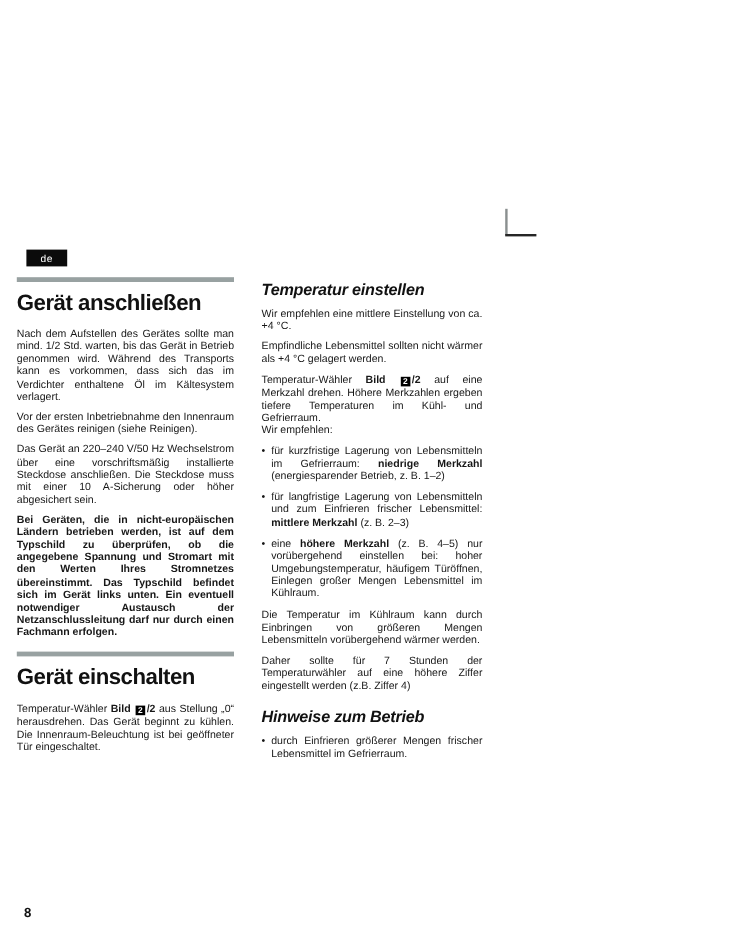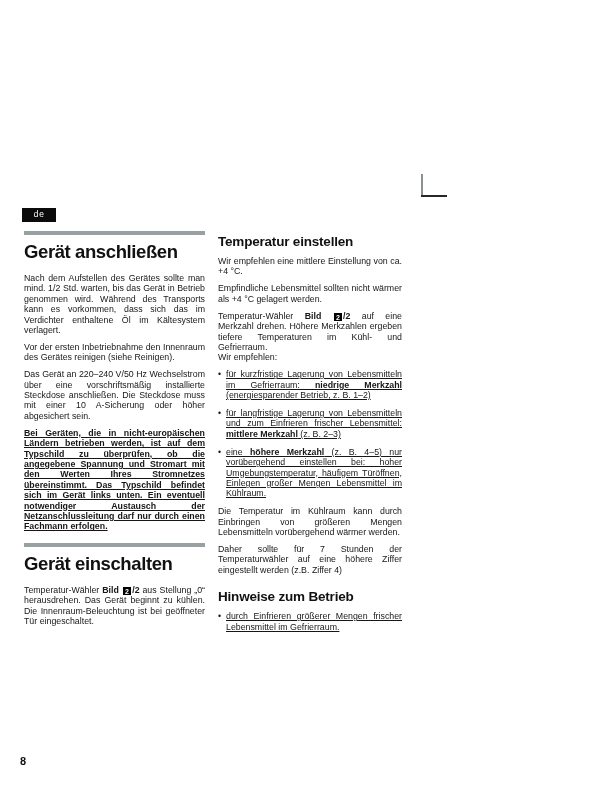--- a/index.html
+++ b/index.html
@@ -3,54 +3,54 @@
 <meta charset="utf-8">
 <style>
   html,body { margin:0; padding:0; background:#ffffff; }
   .page {
     position:relative; width:612px; height:792px; background:#ffffff;
     font-family:"Liberation Sans", sans-serif; color:#161616; overflow:hidden;
   }
   .lang-badge {
     position:absolute; left:22px; top:208px; width:34px; height:14px;
     background:#0b0b0b; color:#ffffff; font-size:8.5px; line-height:14.5px;
-    text-align:center; letter-spacing:0.5px;font-family:Liberation Mono, monospace;
+    text-align:center; letter-spacing:0.5px;
   }
   .crop-v { position:absolute; left:421px; top:174px; width:1.5px; height:22px; background:#8a8f8f; }
   .crop-h { position:absolute; left:421px; top:195px; width:26px; height:1.5px; background:#262626; }
   .col { position:absolute; top:231px; }
-  .col-left  { left:24px;  width:181px; }
+  .col-left  { left:14px;  width:181px; }
   .col-right { left:218px; width:184px; }
   .rule { height:4px; background:#98a1a1; margin:0 0 6px 0; }
   .rule.mt { margin-top:11px; }
   h1 {
     font-size:18.5px; font-weight:bold; margin:0 0 10px 0;
     letter-spacing:-0.4px; color:#111;
   }
   h2 {
     font-size:13.5px; font-weight:bold; margin:14px 0 7px 0;
-    letter-spacing:-0.2px; color:#111;
+    letter-spacing:-0.2px; color:#111;font-style:italic;
   }
   h2.first { margin-top:3px; }
   p.body {
     font-size:8.8px; line-height:10.4px; margin:0 0 6.5px 0;
     text-align:justify; text-justify:inter-word;
   }
   p.nogap { margin-bottom:0; }
-  p.boldpar { font-weight:bold;text-decoration:underline; }
+  p.boldpar { font-weight:bold; }
   .figref {
     display:inline-block; background:#000; color:#fff; font-weight:bold;
     font-size:7px; width:8.5px; height:8.5px; line-height:9px; text-align:center;
     vertical-align:-1px; margin:0 1px;
   }
   .bullet {
     display:flex; font-size:8.8px; line-height:10.4px; margin:0 0 7.5px 0;
   }
   .bullet .dot { flex:none; width:8px; }
-  .bullet .btxt { flex:1; text-align:justify;text-decoration:underline; }
+  .bullet .btxt { flex:1; text-align:justify; }
   .page-number {
     position:absolute; left:20px; top:755px; font-size:11px; font-weight:bold; color:#111;
   }
   b { font-weight:bold;margin-top:30px; }
 </style>
 </head>
 <body>
 
 <div class="page">
 

